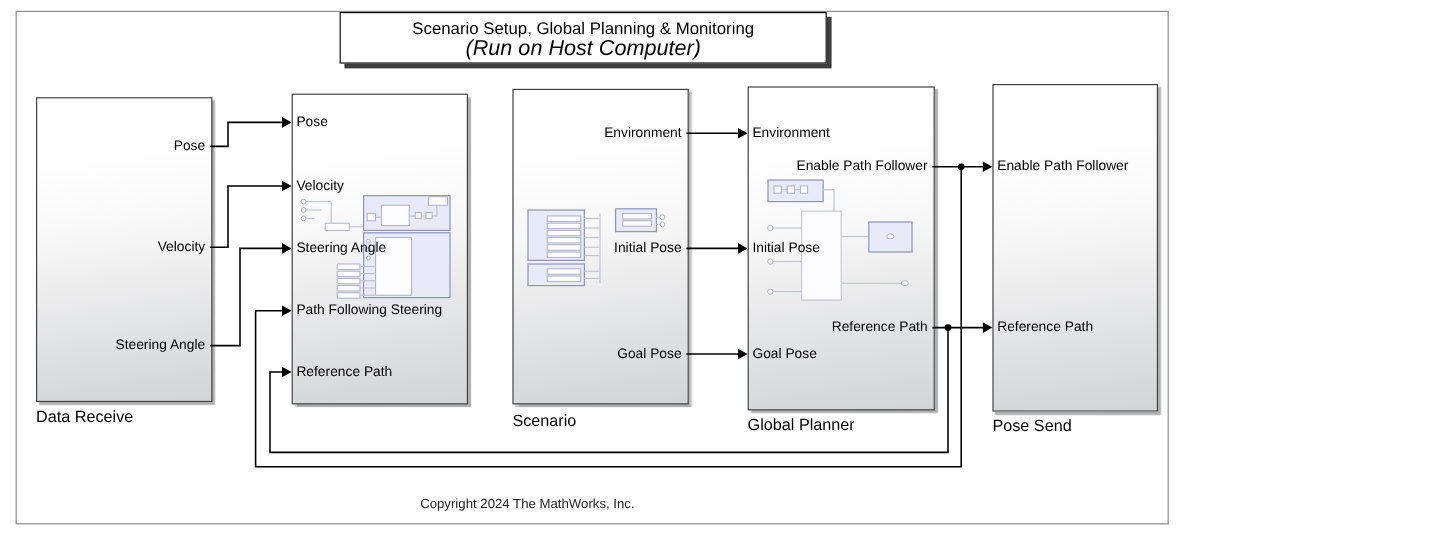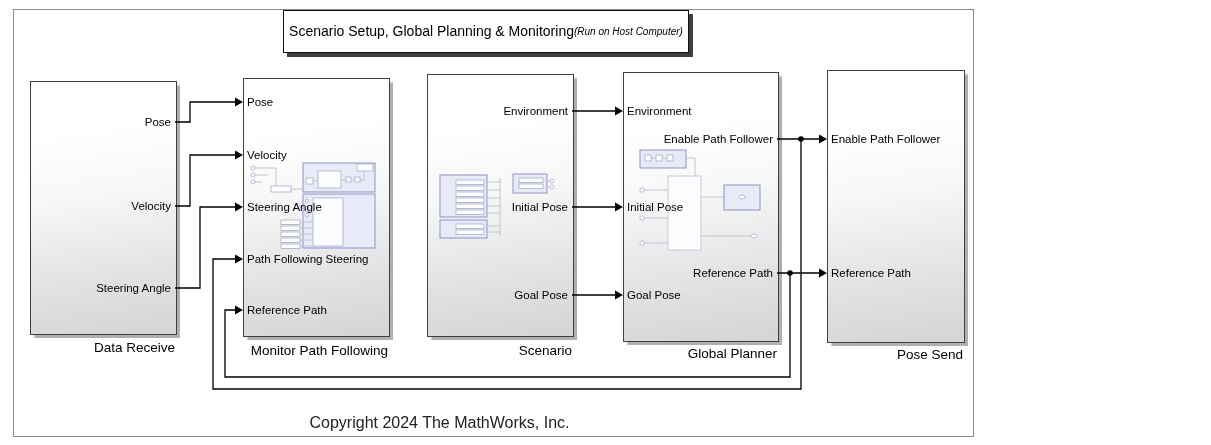--- a/index.html
+++ b/index.html
@@ -9,41 +9,41 @@
   }
   .abs{position:absolute;}
   #outer-border{
     left:13px;top:9px;width:959px;height:426px;
     border:1.5px solid #8b8b8b;background:transparent;
   }
   #title-box{
     left:283px;top:10px;width:404px;height:41px;
     background:#ffffff;border:1.6px solid #111;
     box-shadow:4px 4px 0 #3f3f3f;
-    display:flex;align-items:center;justify-content:center;
+    display:flex;flex-direction:column;align-items:center;justify-content:center;
     z-index:3;
   }
   #title-box .t1{font-size:14px;line-height:17px;}
-  #title-box .t2{font-size:10px;line-height:16px;font-style:italic;}
+  #title-box .t2{font-size:18px;line-height:16px;font-style:italic;}
   .block{
     border:1.2px solid #404040;
     background:linear-gradient(172deg,#ffffff 20%,#f7f7f7 45%,#e2e3e4 75%,#d2d4d5 100%);
     box-shadow:2.5px 2.5px 1px rgba(110,110,110,.55);
     z-index:1;
   }
   .block-name{
-    font-size:13.5px;line-height:15px;text-align:right;white-space:nowrap;z-index:3;
+    font-size:13.5px;line-height:15px;text-align:left;white-space:nowrap;z-index:3;
   }
   .port{
     font-size:11.5px;line-height:12px;white-space:nowrap;z-index:4;pointer-events:none;
   }
   .port.out{text-align:right;}
   #copyright{
     left:13px;top:414px;width:853px;text-align:center;
-    font-size:16px;color:#222;z-index:2;
+    font-size:11px;color:#222;z-index:2;
   }
   svg.overlay{position:absolute;left:0;top:0;z-index:2;pointer-events:none;}
   svg.overlay.wires{z-index:5;}
   .wire{stroke:#000;stroke-width:1.3;fill:none;}
   .arrow{fill:#000;stroke:none;}
   .jdot{fill:#000;stroke:none;}
   .pl{fill:#e8eaf8;stroke:#8d93c2;stroke-width:1;}
   .pw{fill:#fdfdff;stroke:#a9adc8;stroke-width:0.8;}
   .pwb{fill:#fcfcfe;stroke:#c3c5d4;stroke-width:0.9;}
   .fl{stroke:#bdc0ce;stroke-width:0.9;fill:none;}
@@ -170,21 +170,20 @@
   <span class="abs port" style="left:627px;top:201px">Initial Pose</span>
   <span class="abs port" style="left:627px;top:289px">Goal Pose</span>
 
   <span class="abs port out" style="left:0;width:773px;top:133px">Enable Path Follower</span>
   <span class="abs port out" style="left:0;width:773px;top:267px">Reference Path</span>
 
   <span class="abs port" style="left:831px;top:133px">Enable Path Follower</span>
   <span class="abs port" style="left:831px;top:267px">Reference Path</span>
 
   <div class="abs block-name" style="left:30px;top:340px;width:145px">Data Receive</div>
-  <div class="abs block-name" style="left:243px;top:343px;width:145px">Monitor Path Following</div>
   <div class="abs block-name" style="left:623px;top:346px;width:154px">Global Planner</div>
   <div class="abs block-name" style="left:427px;top:343px;width:145px">Scenario</div>
   <div class="abs block-name" style="left:827px;top:347px;width:136px">Pose Send</div>
 
   <svg class="overlay wires" width="1211" height="445">
     <g>
       <path class="wire" d="M175,122 H190 V102 H236"></path>
       <polygon class="arrow" points="243,102 235,97.6 235,106.4"></polygon>
     </g>
     <g>

